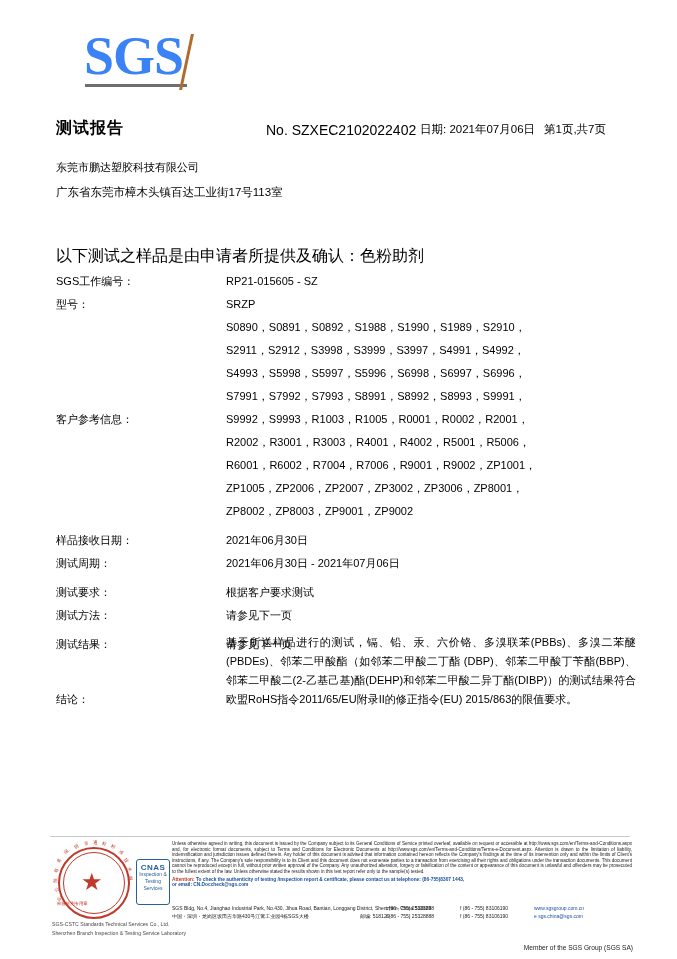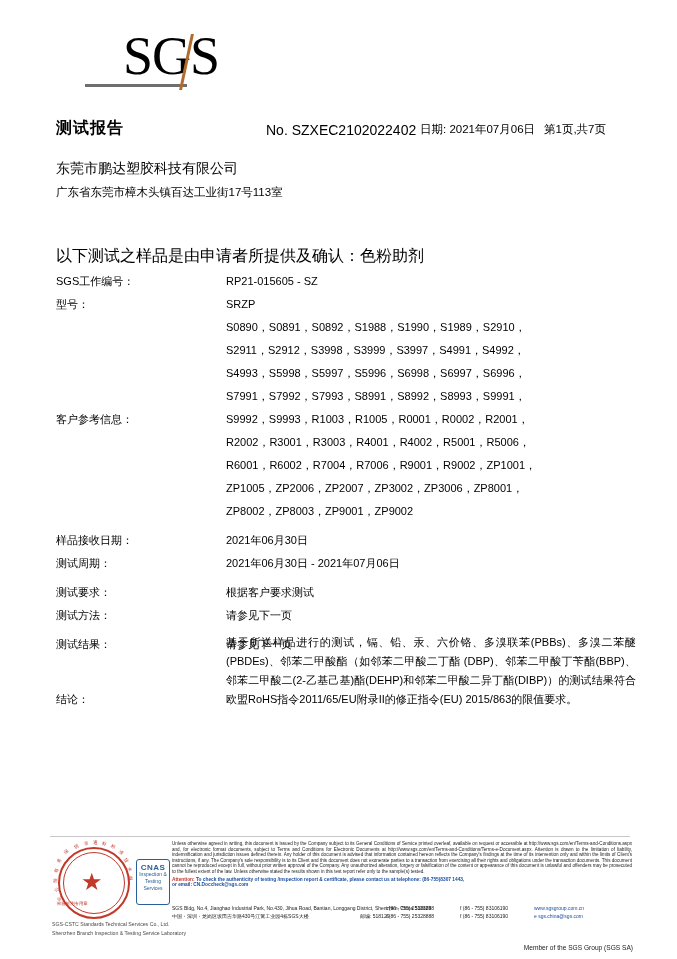--- a/index.html
+++ b/index.html
@@ -25,26 +25,25 @@
   
   .logo-block {
     position: absolute;
     left: 84px;
     top: 28px;
     width: 120px;
     height: 62px;
   }
   .logo-text {
     font-family: "Liberation Serif", serif;
-    font-weight: normal;
+    font-weight: bold;
     font-size: 54px;
     letter-spacing: -1px;
-    color: #000000;
+    color: #3b82f6;
     line-height: 56px;
-    margin-left: 39px;
   }
   .logo-bar {
     position: absolute;
     left: 1px;
     top: 56px;
     width: 102px;
     height: 3px;
     background: #6e6e6e;
   }
   .logo-slash {
@@ -91,21 +90,21 @@
     left: 488px;
     top: 2px;
     font-size: 11.5px;
   }
 
   
   .company-name {
     position: absolute;
     left: 56px;
     top: 160px;
-    font-size: 14px;
+    font-size: 11px;
     font-family: Liberation Mono, monospace;
   }
   .company-addr {
     position: absolute;
     left: 56px;
     top: 185px;
     font-size: 11.5px;
   }
 
   

